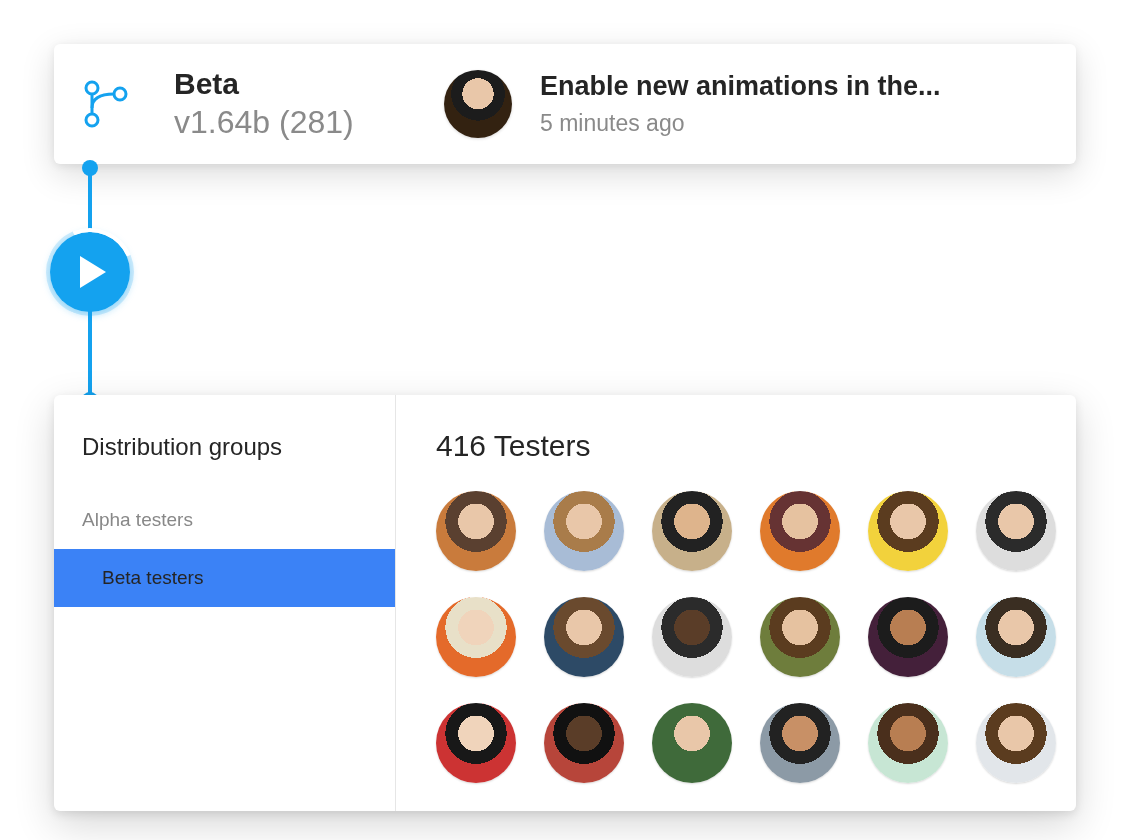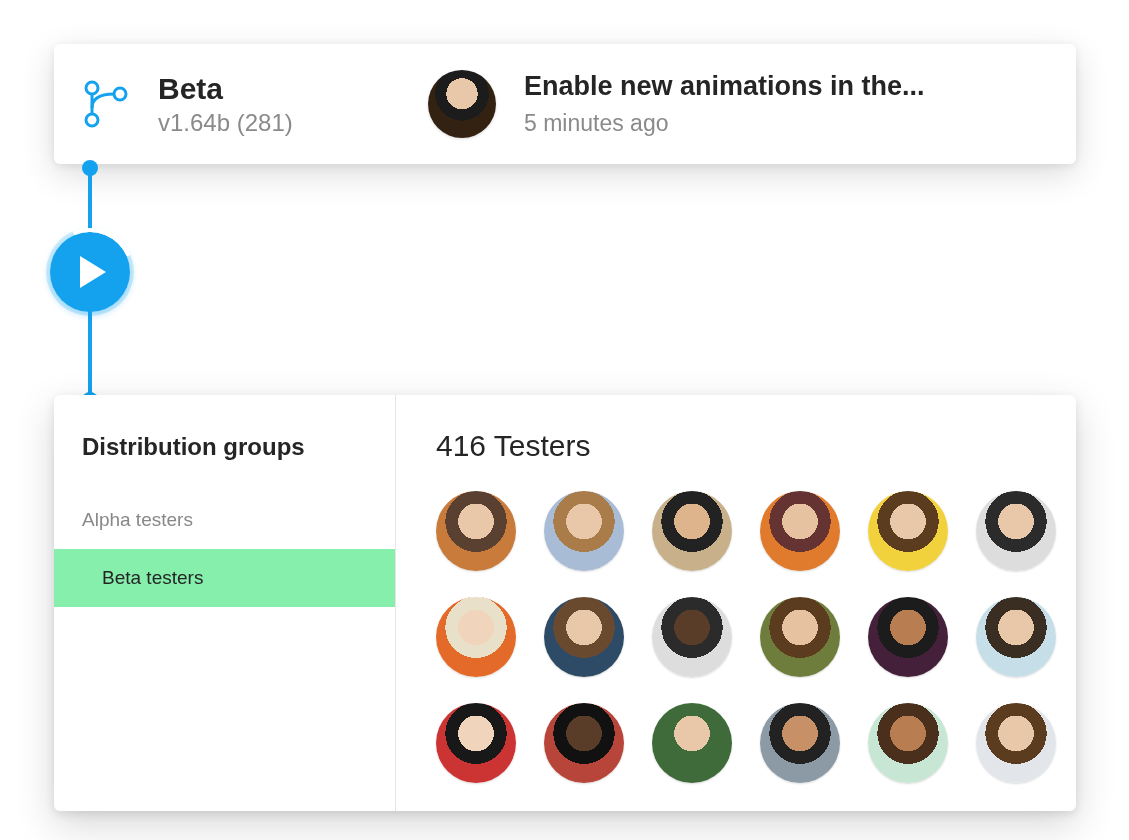--- a/index.html
+++ b/index.html
@@ -12,23 +12,23 @@
     left: 54px; top: 44px;
     width: 1022px; height: 120px;
     background: #fff;
     border-radius: 6px;
     box-shadow: 0 10px 34px rgba(0,0,0,0.14), 0 2px 8px rgba(0,0,0,0.08);
     display: flex;
     align-items: center;
     padding: 0 24px;
   }
   .branch-icon { width: 56px; height: 56px; flex: 0 0 56px; display:flex; align-items:center; justify-content:center; }
-  .release-meta { margin-left: 24px; flex: 0 0 230px; }
+  .release-meta { margin-left: 40px; flex: 0 0 230px; }
   .release-name { font-size: 30px; font-weight: 600; color: #252525; line-height: 1.1; }
-  .release-version { font-size: 24px; font-weight: 400; color: #8a8a8a; margin-top: 4px; }
+  .release-version { font-size: 32px; font-weight: 400; color: #8a8a8a; margin-top: 4px; }
 
   .author-avatar {
     width: 68px; height: 68px; border-radius: 50%; flex: 0 0 68px;
     background: #444; margin-left: 40px;
     background: radial-gradient(circle at 50% 35%, #e9c7a9 0 28%, #1c1c1c 28% 48%, #321 48% 100%);
     box-shadow: 0 1px 3px rgba(0,0,0,0.15);
   }
   .release-desc-wrap { margin-left: 28px; flex: 1 1 auto; min-width:0; }
   .release-desc { font-size: 27px; color: #252525; white-space: nowrap; overflow: hidden; text-overflow: ellipsis; font-weight: bold; }
   .release-time { font-size: 23px; color: #8a8a8a; margin-top: 8px; }
@@ -79,29 +79,29 @@
     box-shadow: 0 14px 40px rgba(0,0,0,0.16), 0 3px 10px rgba(0,0,0,0.1);
     display: flex;
     overflow: hidden;
   }
   .dist-sidebar {
     width: 342px; flex: 0 0 342px;
     border-right: 1px solid #e6e6e6;
     padding-top: 26px;
   }
   .dist-title {
-    font-size: 24px; font-weight: 700; color:#252525;
+    font-size: 24px; font-weight: 400; color:#252525;
     padding: 12px 28px 30px 28px;
   }
   .group-list { list-style:none; }
   .group-item {
     font-size: 19px; color:#888; padding: 18px 28px;
     cursor: pointer;
   }
-  .group-item.active { color:#252525; background:#86efac;padding-left:48px; }
+  .group-item.active { color:#252525; background:#3b82f6;padding-left:48px; }
 
   .dist-main { flex:1 1 auto; padding: 26px 34px; overflow:hidden; }
   .testers-count { font-size: 30px; color:#252525; margin: 8px 0 28px 6px; }
   .testers-grid {
     display:grid; grid-template-columns: repeat(6, 80px);
     gap: 26px 28px;
     padding-left: 6px;
   }
   .tester {
     width: 80px; height: 80px; border-radius: 50%;

